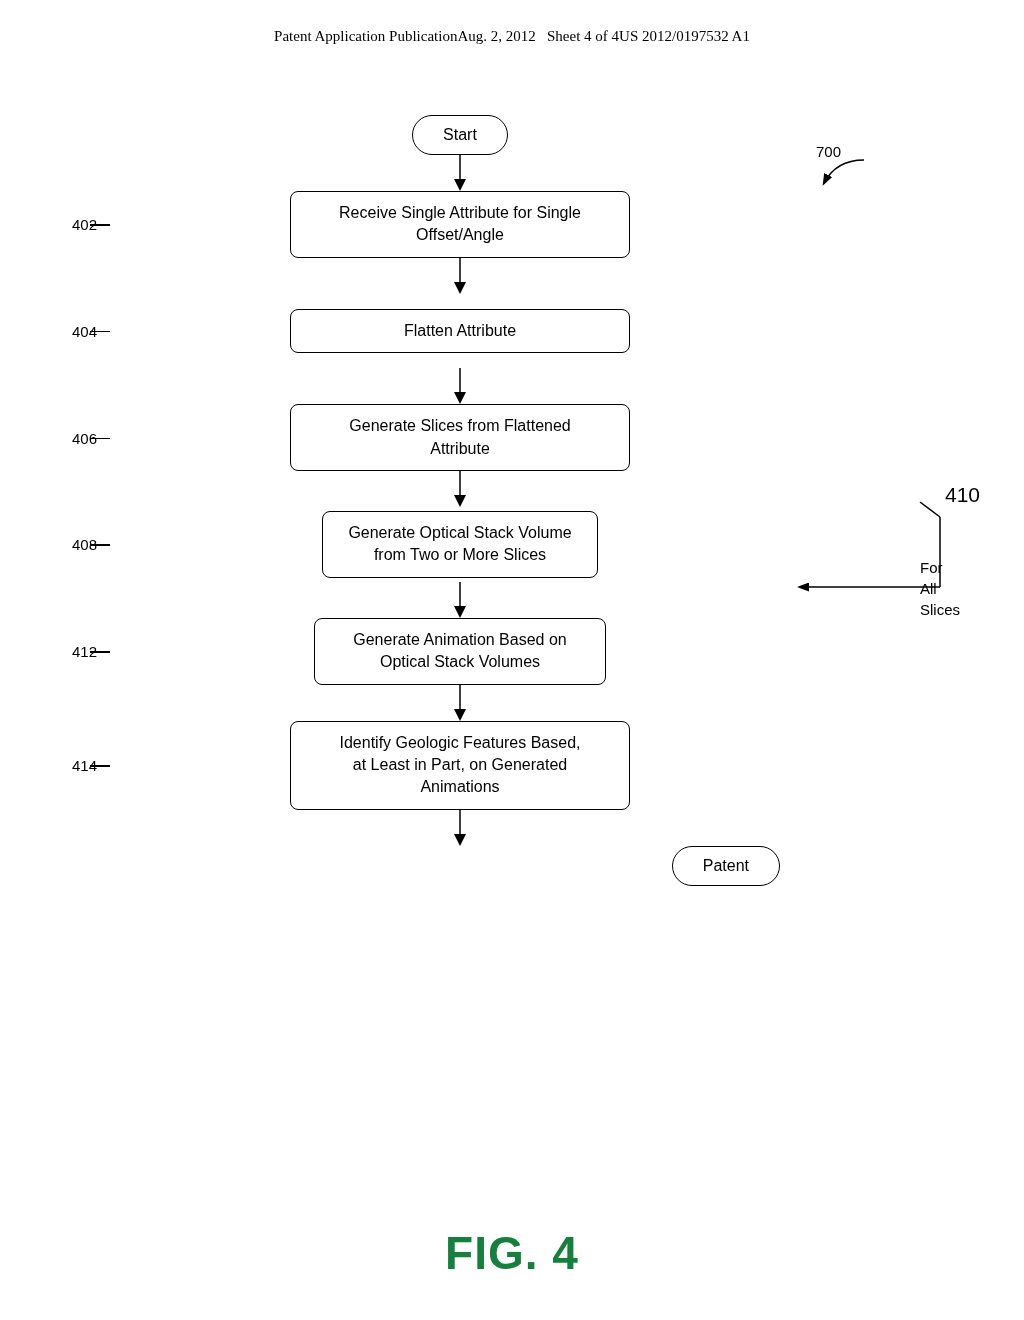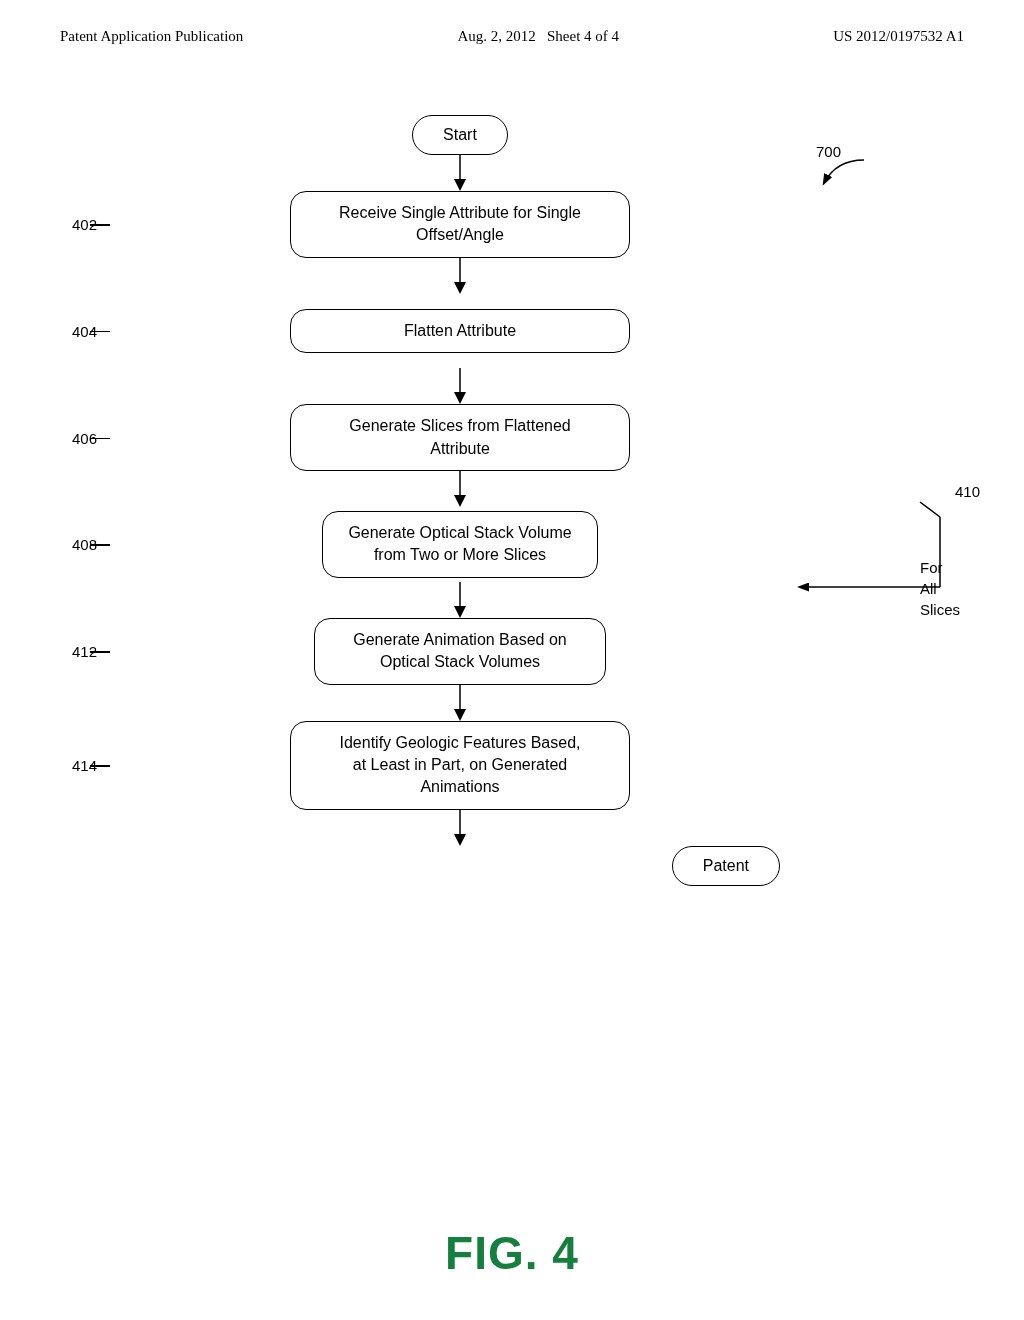--- a/index.html
+++ b/index.html
@@ -8,21 +8,21 @@
       height: 1320px;
       background: #ffffff;
       font-family: 'Times New Roman', Times, serif;
       position: relative;
       overflow: hidden;
     }
 
     
     .header {
       display: flex;
-      justify-content: space-between;
+      justify-content: center;
       align-items: center;
       padding: 28px 60px 0 60px;
       font-size: 15px;
       color: #000;
     }
 
     
     .diagram-area {
       position: relative;
       width: 100%;
@@ -34,21 +34,21 @@
     .node-label {
       position: absolute;
       font-size: 15px;
       color: #000;
       font-family: Arial, sans-serif;
     }
 
     
     .process-box {
       border: 1.5px solid #000;
-      border-radius: 16px;
+      border-radius: 8px;
       background: #fff;
       text-align: center;
       padding: 10px 16px;
       font-size: 16px;
       color: #000;
       font-family: Arial, sans-serif;
       line-height: 1.4;
     }
 
     
@@ -206,21 +206,21 @@
       <div style="position: relative; display: flex; align-items: center;">
         <div class="node-label" style="position: absolute; left: -68px; top: 50%; transform: translateY(-50%);">408</div>
         <div style="position:absolute; left:-50px; top:50%; width:20px; height:1.5px; background:#000;"></div>
         <div class="process-box full-width-box" style="width:276px; margin: 4px auto;">
           Generate Optical Stack Volume<br>from Two or More Slices
         </div>
       </div>
 
       <div style="position: absolute; right: -200px; top: 0; height: 100%;">
 
-        <div style="position: absolute; right: 0; top: -24px; font-size:15px; font-family: Arial, sans-serif;">410</div>
+        <div style="position: absolute; right: 0; top: -24px; font-size:21px; font-family: Arial, sans-serif;">410</div>
 
         <svg width="200" height="120" style="position:absolute; right:-10px; top:-10px;">
 
           <defs>
             <marker id="arr2" markerWidth="8" markerHeight="8" refX="2" refY="3" orient="auto">
               <path d="M8,0 L8,6 L0,3 z" fill="#000"></path>
             </marker>
           </defs>
 
           <line x1="150" y1="20" x2="150" y2="90" stroke="#000" stroke-width="1.5"></line>

